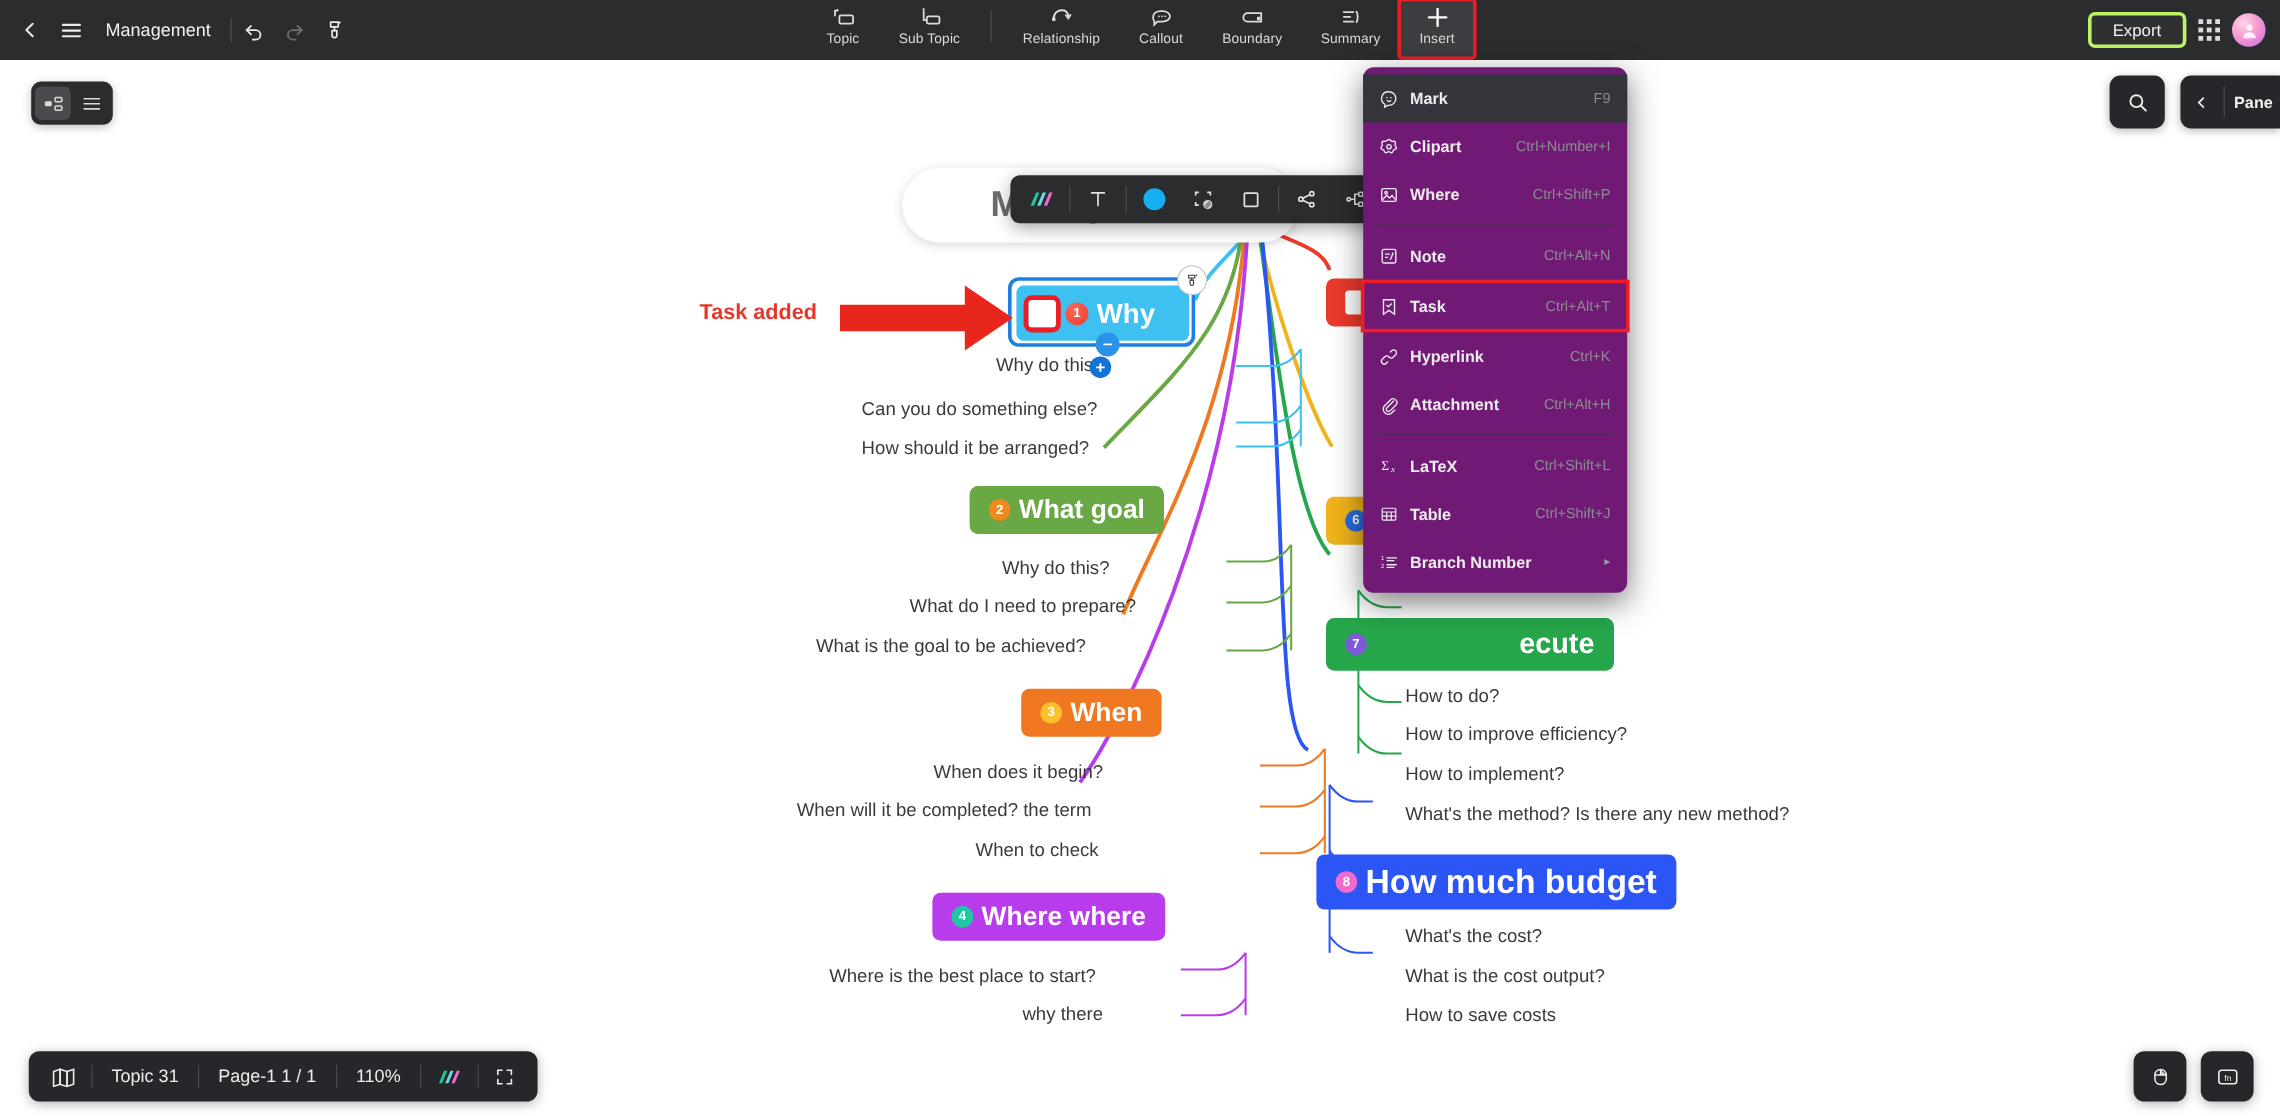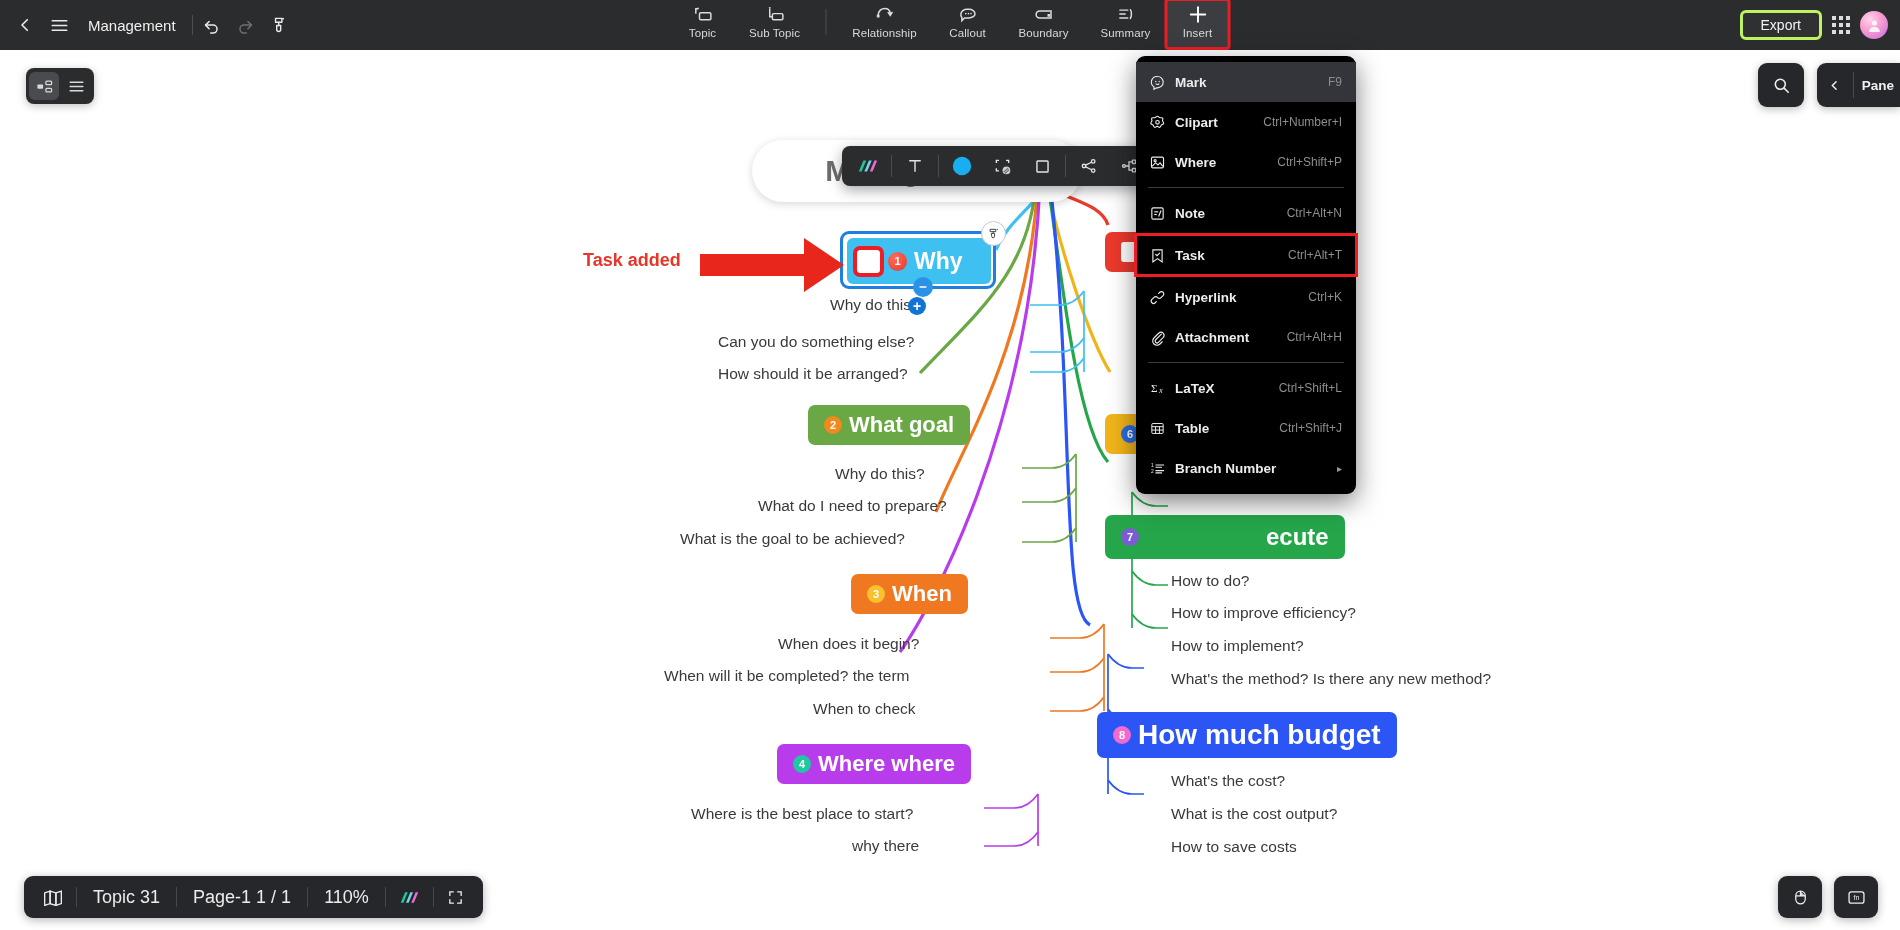--- a/index.html
+++ b/index.html
@@ -168,21 +168,21 @@
     color: #e8352a; white-space: nowrap; z-index: 35;
   }
   .anno-arrow { position: absolute; left: 700px; top: 186px; z-index: 35; }
 
   
   .node-hidden { z-index: 18; }
 
   
   .menu {
     position: absolute; left: 1136px; top: 56px; width: 220px;
-    background: #000000; border-radius: 9px; padding: 6px 0;
+    background: #701a75; border-radius: 9px; padding: 6px 0;
     z-index: 80; box-shadow: 0 8px 26px rgba(0,0,0,.5);
   }
   .mi {
     height: 40px; display: flex; align-items: center; padding: 0 14px 0 13px;
     cursor: pointer; position: relative; color: #ececec;
   }
   .mi.hl { background: #34353a; }
   .mi .mi-ic { width: 26px; display: flex; align-items: center; color: #ececec; }
   .mi .mi-lb { font-size: 13.5px; font-weight: bold; flex: 1; }
   .mi .mi-sc { font-size: 12px; color: #8c8d91; }
@@ -194,21 +194,21 @@
   }
 
   
   .statusbar {
     position: absolute; left: 24px; bottom: 12px; height: 42px;
     background: #26272a; border-radius: 9px; display: flex; align-items: center;
     color: #ececec; padding: 0 6px; z-index: 60; box-shadow: 0 2px 10px rgba(0,0,0,.3);
   }
   .sb-item {
     height: 42px; display: flex; align-items: center; padding: 16px 16px;
-    font-size: 18px; cursor: pointer; white-space: nowrap;
+    font-size: 15px; cursor: pointer; white-space: nowrap;
   }
   .sb-sep { width: 1px; height: 20px; background: #46474a; }
   .sb-icon { height: 42px; display: flex; align-items: center; padding: 0 13px; cursor: pointer; }
 
   .br-btns { position: absolute; right: 22px; bottom: 12px; display: flex; gap: 12px; z-index: 60; }
   .br-btn {
     width: 44px; height: 42px; background: #26272a; border-radius: 9px;
     display: flex; align-items: center; justify-content: center; cursor: pointer;
     color: #ededed; box-shadow: 0 2px 10px rgba(0,0,0,.3);
   }

